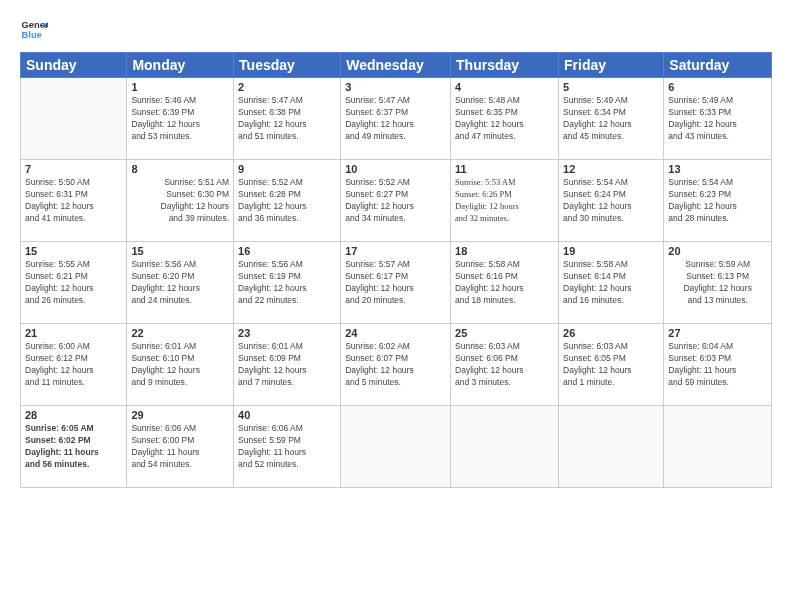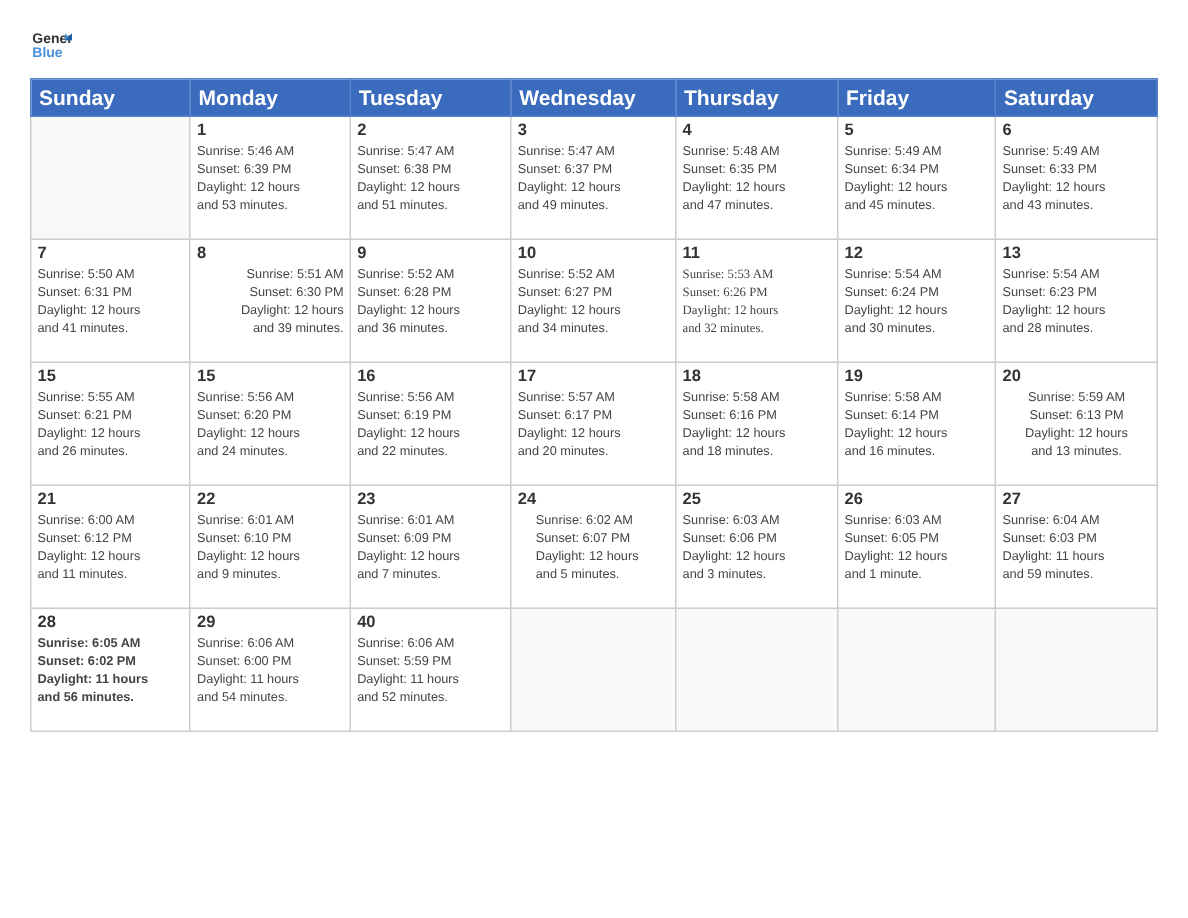--- a/index.html
+++ b/index.html
@@ -278,21 +278,21 @@
           </td>
           <td>
             <span class="day-num">23</span>
             <div class="day-detail" style="white-space: pre-line;">Sunrise: 6:01 AM
 Sunset: 6:09 PM
 Daylight: 12 hours
 and 7 minutes.</div>
           </td>
           <td>
             <span class="day-num">24</span>
-            <div class="day-detail" style="white-space: pre-line; margin-left: 12px;">Sunrise: 6:02 AM
+            <div class="day-detail" style="white-space: pre-line;">Sunrise: 6:02 AM
 Sunset: 6:07 PM
 Daylight: 12 hours
 and 5 minutes.</div>
           </td>
           <td>
             <span class="day-num">25</span>
             <div class="day-detail" style="white-space: pre-line;">Sunrise: 6:03 AM
 Sunset: 6:06 PM
 Daylight: 12 hours
 and 3 minutes.</div>

